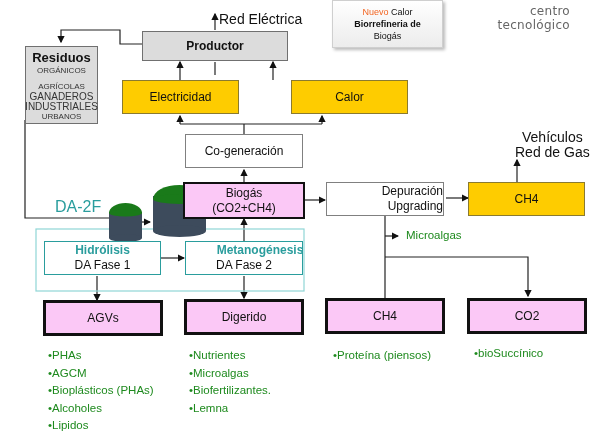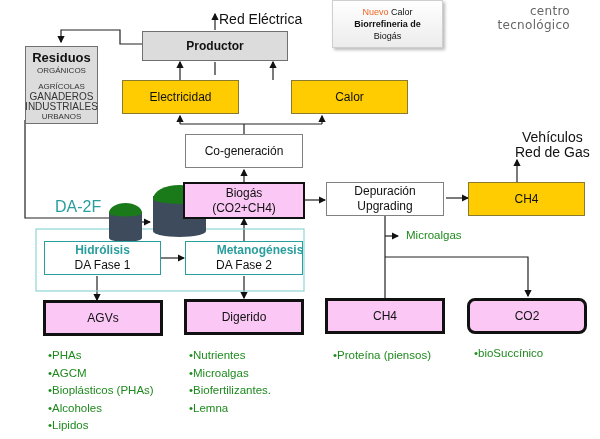--- a/index.html
+++ b/index.html
@@ -116,21 +116,21 @@
   <span>Co-generación</span>
 </div>
 
 <div class="box pink" style="left:183px;top:182px;width:122px;height:37px;border-width:2px;">
   <span>Biogás</span>
   <span>(CO2+CH4)</span>
 </div>
 
 <div class="label" style="left:55px;top:198px;font-size:16px;color:#2a9d9d;">DA-2F</div>
 
-<div class="box white" style="left:326px;top:182px;width:118px;height:34px;">
+<div class="box white" style="left:326px;top:182px;width:118px;height:34px;align-items:flex-end;">
   <span>Depuración</span>
   <span>Upgrading</span>
 </div>
 
 <div class="box yellow" style="left:468px;top:182px;width:117px;height:34px;">
   <span>CH4</span>
 </div>
 <div class="label" style="left:515px;top:130px;text-align:center;line-height:15px;">
   <div>Vehículos</div>
   <div>Red de Gas</div>
@@ -149,21 +149,21 @@
 
 <div class="box pink" style="left:43px;top:300px;width:120px;height:36px;border-width:3px;">
   <span>AGVs</span>
 </div>
 <div class="box pink" style="left:184px;top:299px;width:120px;height:36px;border-width:3px;">
   <span>Digerido</span>
 </div>
 <div class="box pink" style="left:325px;top:298px;width:120px;height:36px;border-width:3px;">
   <span>CH4</span>
 </div>
-<div class="box pink" style="left:467px;top:298px;width:120px;height:36px;border-width:3px;border-radius:8px;">
+<div class="box pink" style="left:467px;top:298px;width:120px;height:36px;border-width:3px;">
   <span>CO2</span>
 </div>
 
 <div class="list" style="left:48px;top:347px;">
   <div>•PHAs</div>
   <div>•AGCM</div>
   <div>•Bioplásticos (PHAs)</div>
   <div>•Alcoholes</div>
   <div>•Lipidos</div>
 </div>

